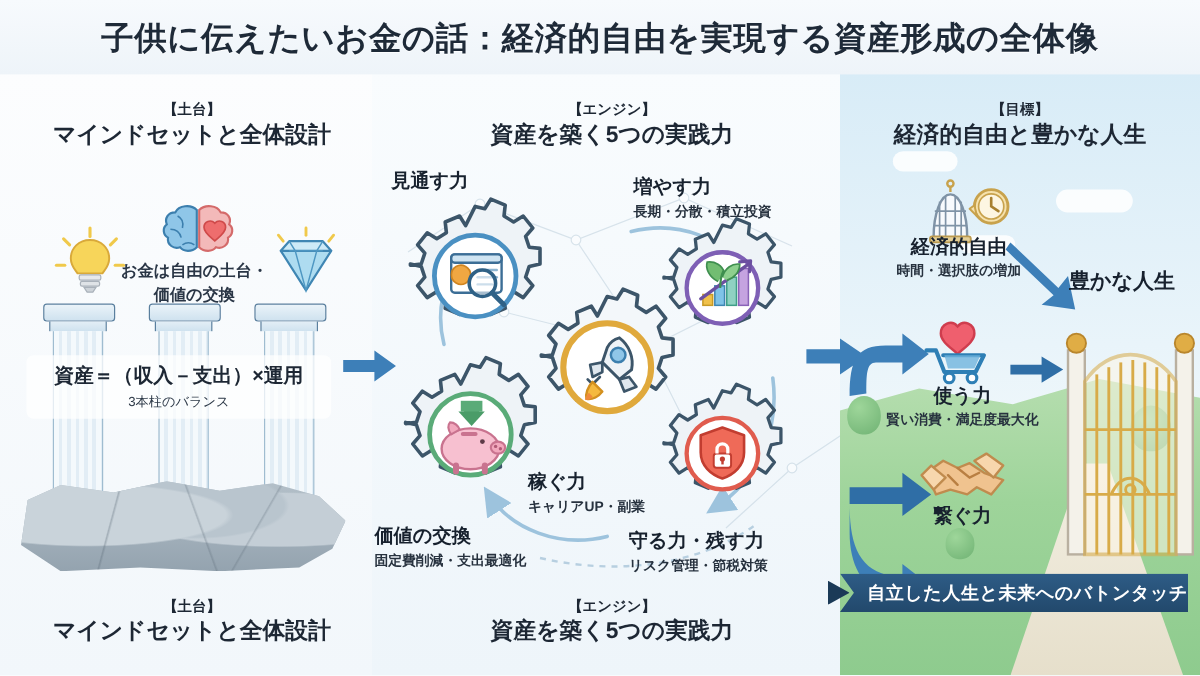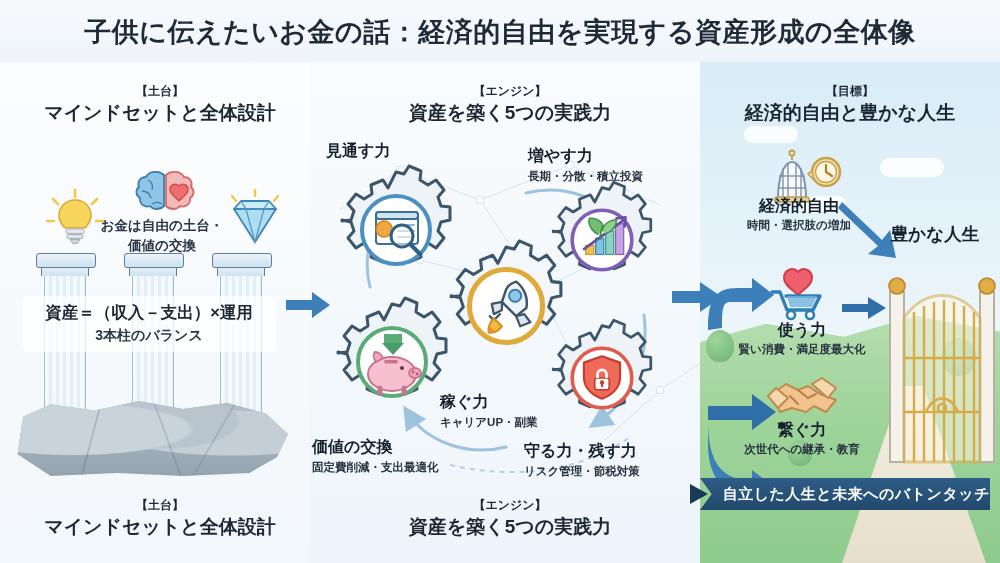--- a/index.html
+++ b/index.html
@@ -64,21 +64,21 @@
 
   .bulb{position:absolute;left:44px;top:188px;}
   .brain{position:absolute;left:128px;top:168px;}
   .diamond{position:absolute;left:222px;top:190px;}
 
   .txt-value{position:absolute;left:82px;top:200px;width:160px;text-align:center;
     font-size:13.5px;font-weight:bold;color:#2a3646;line-height:1.45;margin-top:16px;}
   .formula-box{position:absolute;left:22px;top:296px;width:254px;
     background:rgba(255,255,255,.72);border-radius:6px;padding:6px 0 7px;text-align:center;}
   .formula{font-size:16.5px;font-weight:bold;color:#1d2734;}
-  .formula-sub{font-size:14px;font-weight:bold;color:#2c3847;margin-top:3px;}
+  .formula-sub{font-size:11px;font-weight:normal;color:#2c3847;margin-top:3px;}
 
   
   .gearwrap{position:absolute;}
   .gear-label{position:absolute;font-weight:bold;color:#17212e;}
   .gear-label .gl1{font-size:16px;display:block;}
   .gear-label .gl2{font-size:11.5px;display:block;margin-top:2px;color:#27323f;}
 
   
   .greenfield{position:absolute;left:700px;top:300px;width:300px;height:263px;
     background:linear-gradient(180deg,#b9dfb2 0%,#9ed49a 45%,#8ecb8e 100%);
@@ -429,21 +429,20 @@
 
   <svg style="position:absolute;left:768px;top:370px" width="74" height="50" viewBox="0 0 74 50">
     <path d="M4 24l14-10 12 6 10-4 12 8 16 6-10 12-12-6-8 6-14-4-12 4z" fill="#f0c38f" stroke="#c08b4e" stroke-width="2" stroke-linejoin="round"></path>
     <path d="M30 20l10 8 8-4" fill="none" stroke="#b97f42" stroke-width="2" stroke-linecap="round"></path>
     <path d="M22 26l8 8" stroke="#b97f42" stroke-width="2" stroke-linecap="round"></path>
     <path d="M44 14l10-6 14 10-8 10z" fill="#f7d7ad" stroke="#c08b4e" stroke-width="2" stroke-linejoin="round"></path>
     <path d="M8 18L0 26l10 12 10-10z" fill="#f7d7ad" stroke="#c08b4e" stroke-width="2" stroke-linejoin="round"></path>
   </svg>
   <div class="rlabel" style="left:712px;top:420px;width:180px">
     <span class="r1">繋ぐ力</span>
-    <span class="r2">次世代への継承・教育</span>
   </div>
 
   <svg style="position:absolute;left:886px;top:262px" width="112" height="210" viewBox="0 0 112 210">
     <rect x="4" y="30" width="14" height="170" fill="#f4f2ea" stroke="#b9b0a0" stroke-width="2"></rect>
     <rect x="94" y="30" width="14" height="170" fill="#f4f2ea" stroke="#b9b0a0" stroke-width="2"></rect>
     <circle cx="11" cy="24" r="8" fill="#e0ad45" stroke="#b9862c" stroke-width="1.6"></circle>
     <circle cx="101" cy="24" r="8" fill="#e0ad45" stroke="#b9862c" stroke-width="1.6"></circle>
     <path d="M18 56 C38 26 74 26 94 56 L94 200 L18 200 Z" fill="#fdf6e6" opacity=".55" stroke="#d8ab48" stroke-width="3"></path>
     <g stroke="#d8ab48" stroke-width="2.4">
       <line x1="28" y1="50" x2="28" y2="200"></line>

